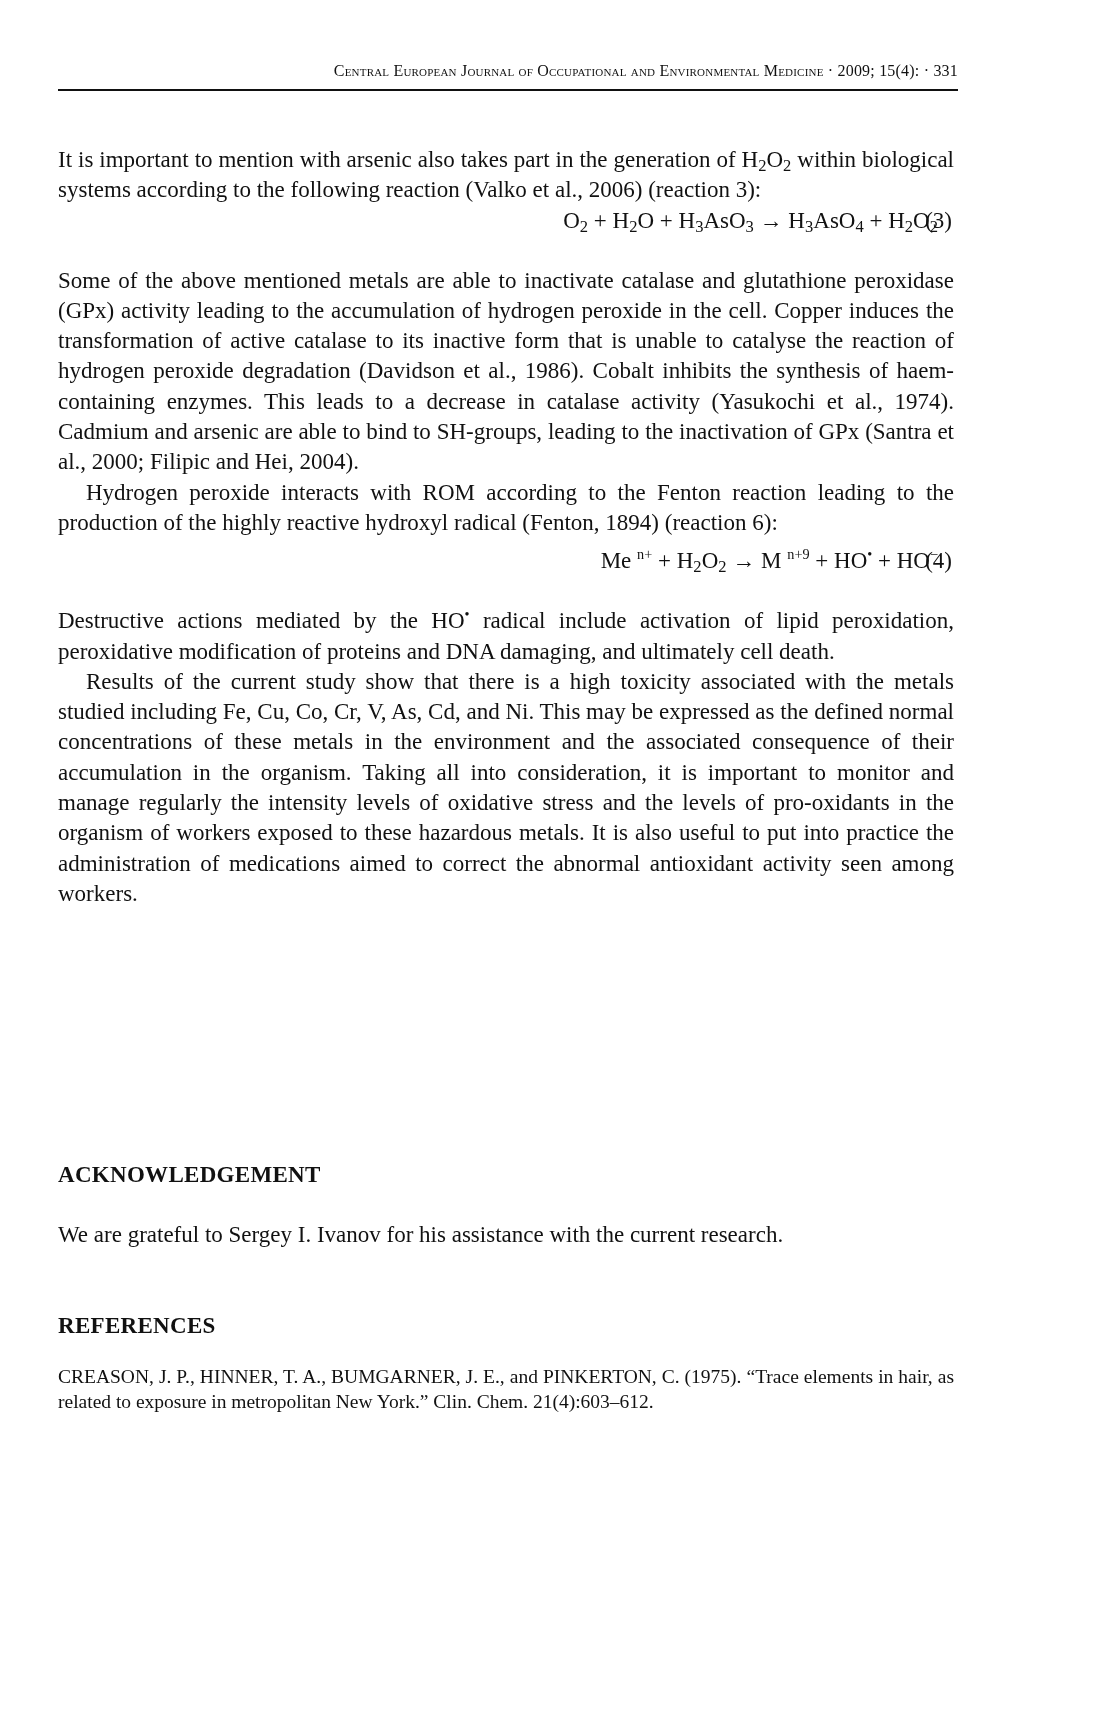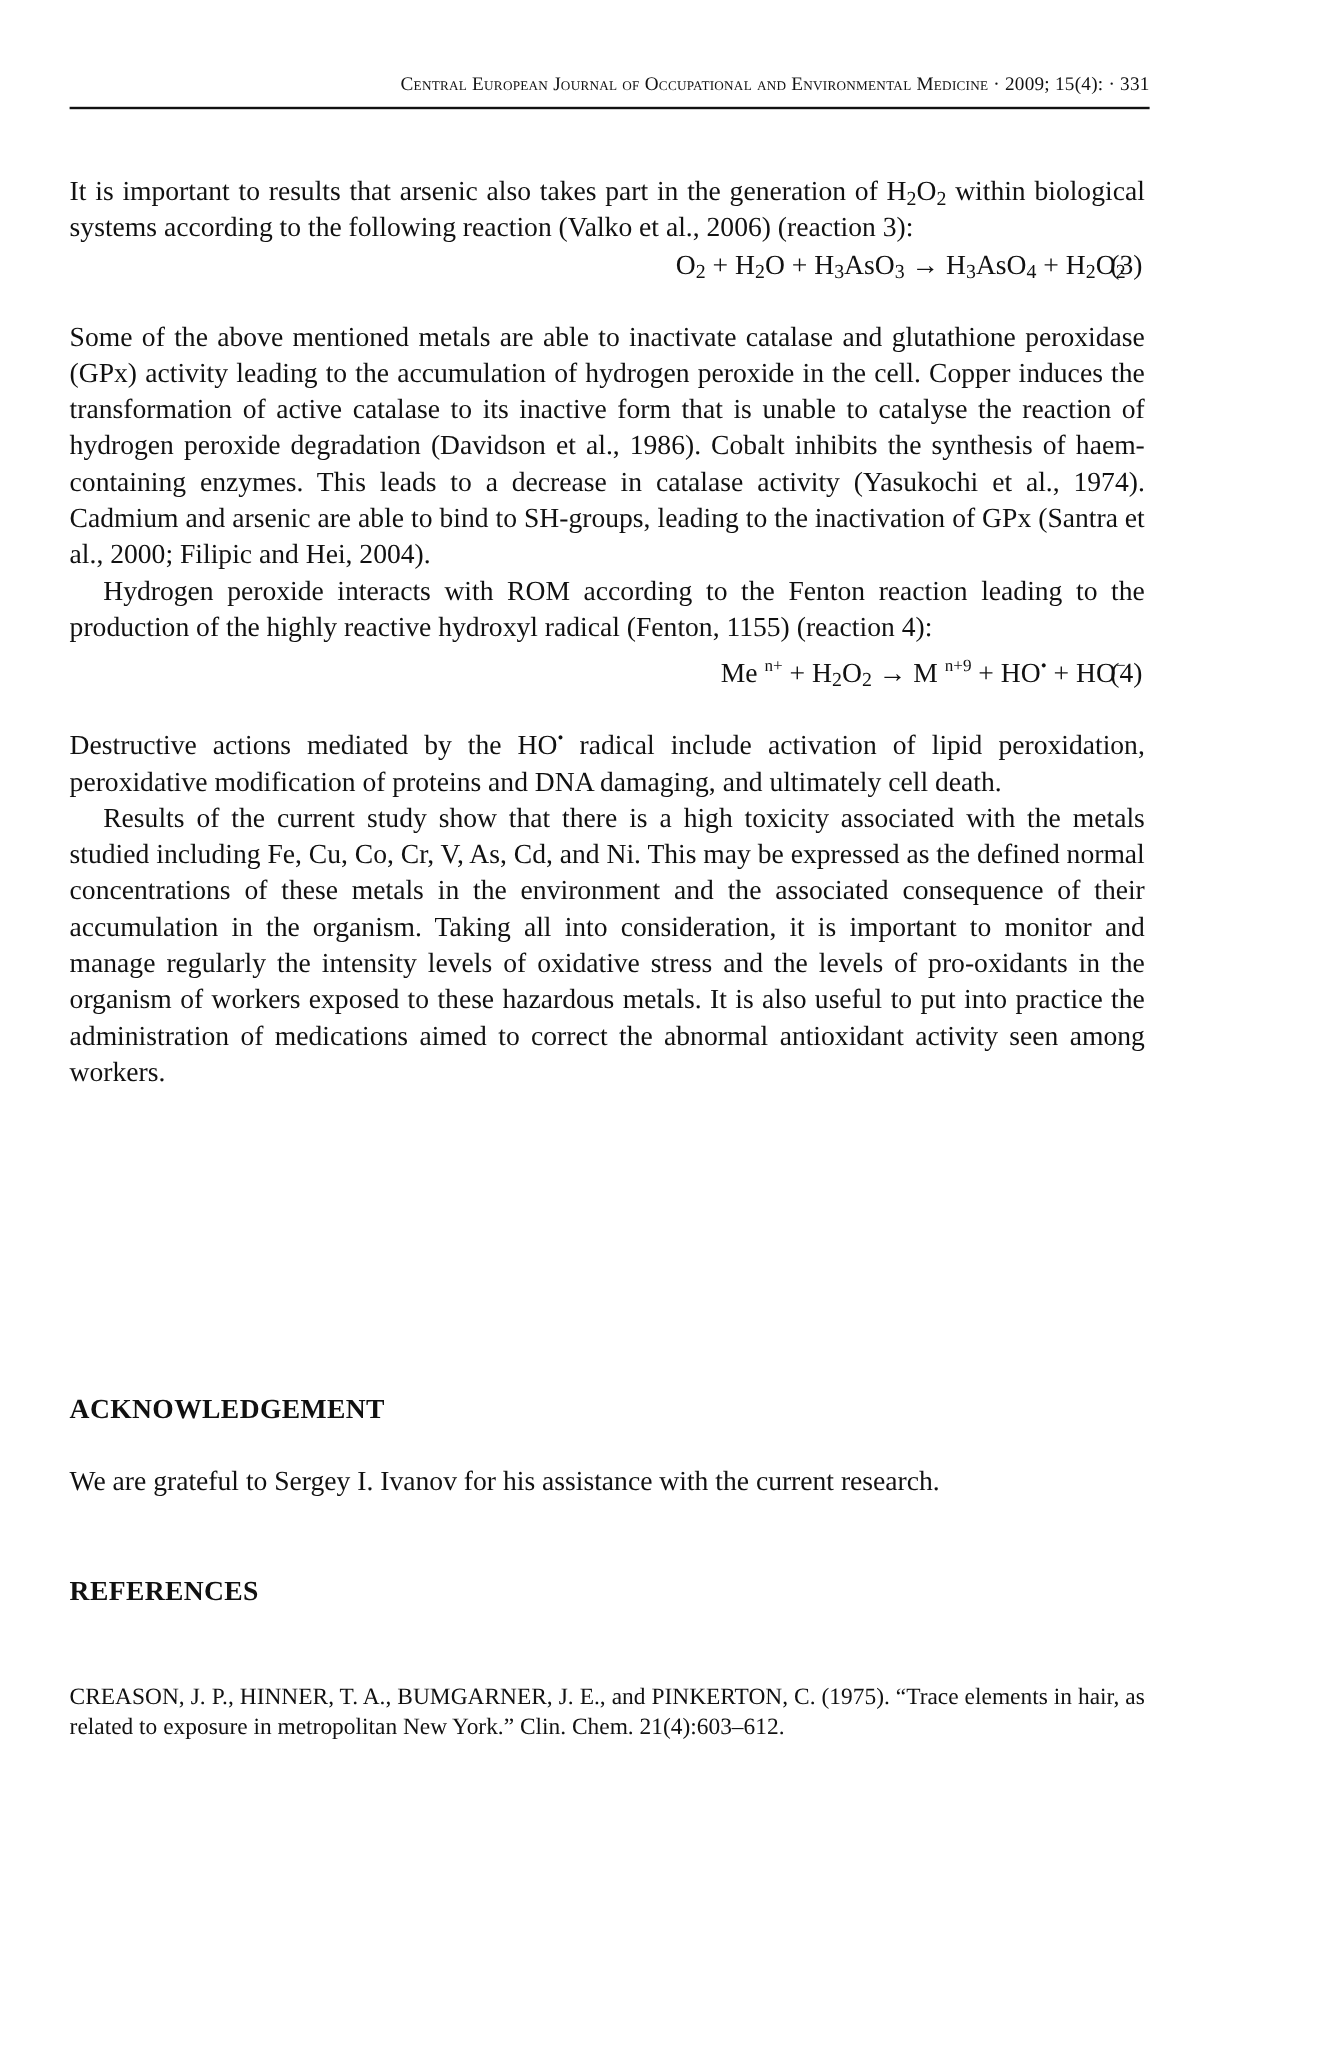--- a/index.html
+++ b/index.html
@@ -39,46 +39,46 @@
   <div class="header">
     <span class="sc">Central European Journal of Occupational and Environmental Medicine</span>
     <span>·</span>
     <span>2009; 15(4):</span>
     <span>·</span>
     <span>331</span>
   </div>
   <div class="rule"></div>
 
   <div class="body-text" style="top:145px;">
-    <p><span>It is important to results that arsenic also takes part in the generation of H</span><sub>2</sub><span>O</span><sub>2</sub><span> within biological systems according to the following reaction (Valko et al., 2006) (reaction 3):</span></p>
+    <p><span>It is important to mention with arsenic also takes part in the generation of H</span><sub>2</sub><span>O</span><sub>2</sub><span> within biological systems according to the following reaction (Valko et al., 2006) (reaction 3):</span></p>
 
     <div class="eq">
       <div class="formula"><span>O</span><sub>2</sub><span> + H</span><sub>2</sub><span>O + H</span><sub>3</sub><span>AsO</span><sub>3</sub><span> → H</span><sub>3</sub><span>AsO</span><sub>4</sub><span> + H</span><sub>2</sub><span>O</span><sub>2</sub></div>
       <div class="num">(3)</div>
     </div>
 
     <div style="height:30px"></div>
 
     <p>Some of the above mentioned metals are able to inactivate catalase and glutathione peroxidase (GPx) activity leading to the accumulation of hydrogen peroxide in the cell. Copper induces the transformation of active catalase to its inactive form that is unable to catalyse the reaction of hydrogen peroxide degradation (Davidson et al., 1986). Cobalt inhibits the synthesis of haem-containing enzymes. This leads to a decrease in catalase activity (Yasukochi et al., 1974). Cadmium and arsenic are able to bind to SH-groups, leading to the inactivation of GPx (Santra et al., 2000; Filipic and Hei, 2004).</p>
-    <p class="indent">Hydrogen peroxide interacts with ROM according to the Fenton reaction leading to the production of the highly reactive hydroxyl radical (Fenton, 1155) (reaction 4):</p>
+    <p class="indent">Hydrogen peroxide interacts with ROM according to the Fenton reaction leading to the production of the highly reactive hydroxyl radical (Fenton, 1894) (reaction 6):</p>
 
     <div class="eq" style="margin-top:8px;">
       <div class="formula"><span>Me </span><sup>n+</sup><span> + H</span><sub>2</sub><span>O</span><sub>2</sub><span> → M </span><sup>n+9</sup><span> + HO</span><sup>•</sup><span> + HO</span><sup>−</sup></div>
       <div class="num">(4)</div>
     </div>
 
     <div style="height:30px"></div>
 
     <p><span>Destructive actions mediated by the HO</span><sup>•</sup><span> radical include activation of lipid peroxidation, peroxidative modification of proteins and DNA damaging, and ultimately cell death.</span></p>
     <p class="indent">Results of the current study show that there is a high toxicity associated with the metals studied including Fe, Cu, Co, Cr, V, As, Cd, and Ni. This may be expressed as the defined normal concentrations of these metals in the environment and the associated consequence of their accumulation in the organism. Taking all into consideration, it is important to monitor and manage regularly the intensity levels of oxidative stress and the levels of pro-oxidants in the organism of workers exposed to these hazardous metals. It is also useful to put into practice the administration of medications aimed to correct the abnormal antioxidant activity seen among workers.</p>
   </div>
 
   <div class="section-head" style="top:1162px;">ACKNOWLEDGEMENT</div>
   <div class="body-text" style="top:1220px;">
     <p>We are grateful to Sergey I. Ivanov for his assistance with the current research.</p>
   </div>
 
   <div class="section-head" style="top:1313px;">REFERENCES</div>
-  <div class="refs" style="top:1402px;">
+  <div class="refs" style="top:1364px;">
     <p>CREASON, J. P., HINNER, T. A., BUMGARNER, J. E., and PINKERTON, C. (1975). “Trace elements in hair, as related to exposure in metropolitan New York.” Clin. Chem. 21(4):603–612.</p>
   </div>
 
 </div>
 
 </body></html>

